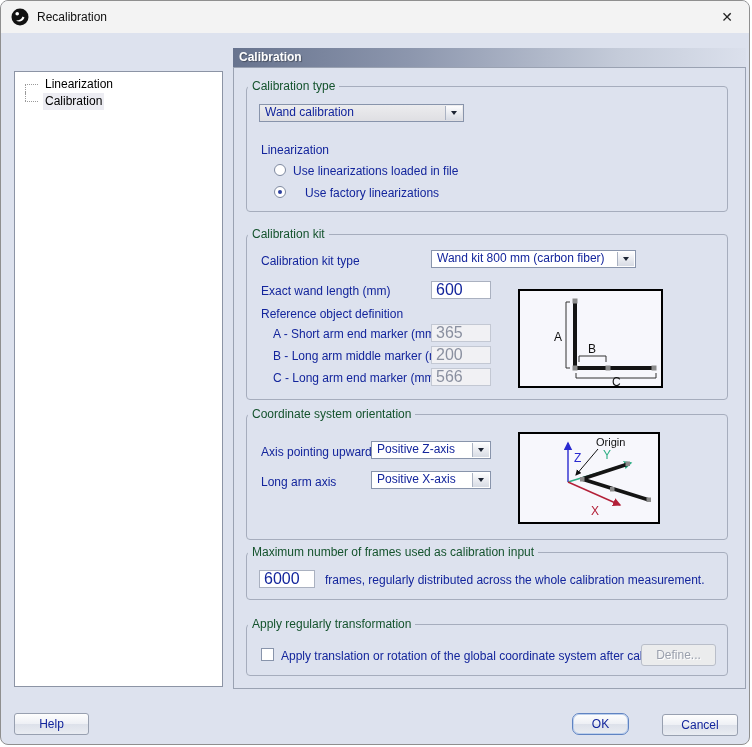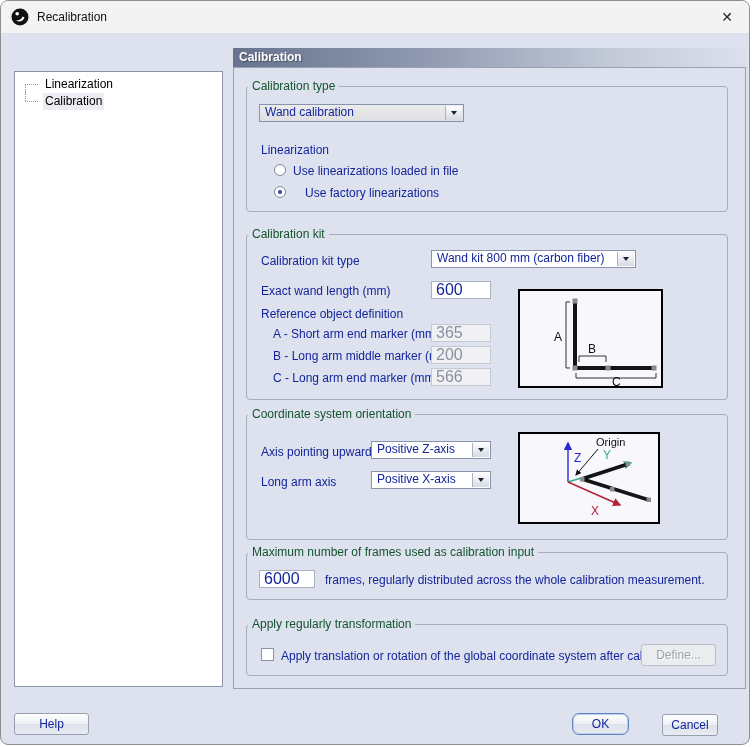--- a/index.html
+++ b/index.html
@@ -218,17 +218,17 @@
     </div>
 
   </div>
 
   <div class="btn" style="left:13px;top:712px;width:75px;">
     <span>Help</span>
   </div>
   <div class="btn default" style="left:571px;top:712px;width:57px;border-radius:7px;">
     <span>OK</span>
   </div>
-  <div class="btn" style="left:661px;top:713px;width:56px;">
+  <div class="btn" style="left:661px;top:713px;width:76px;">
     <span>Cancel</span>
   </div>
 
 </div>
 
 </body></html>

